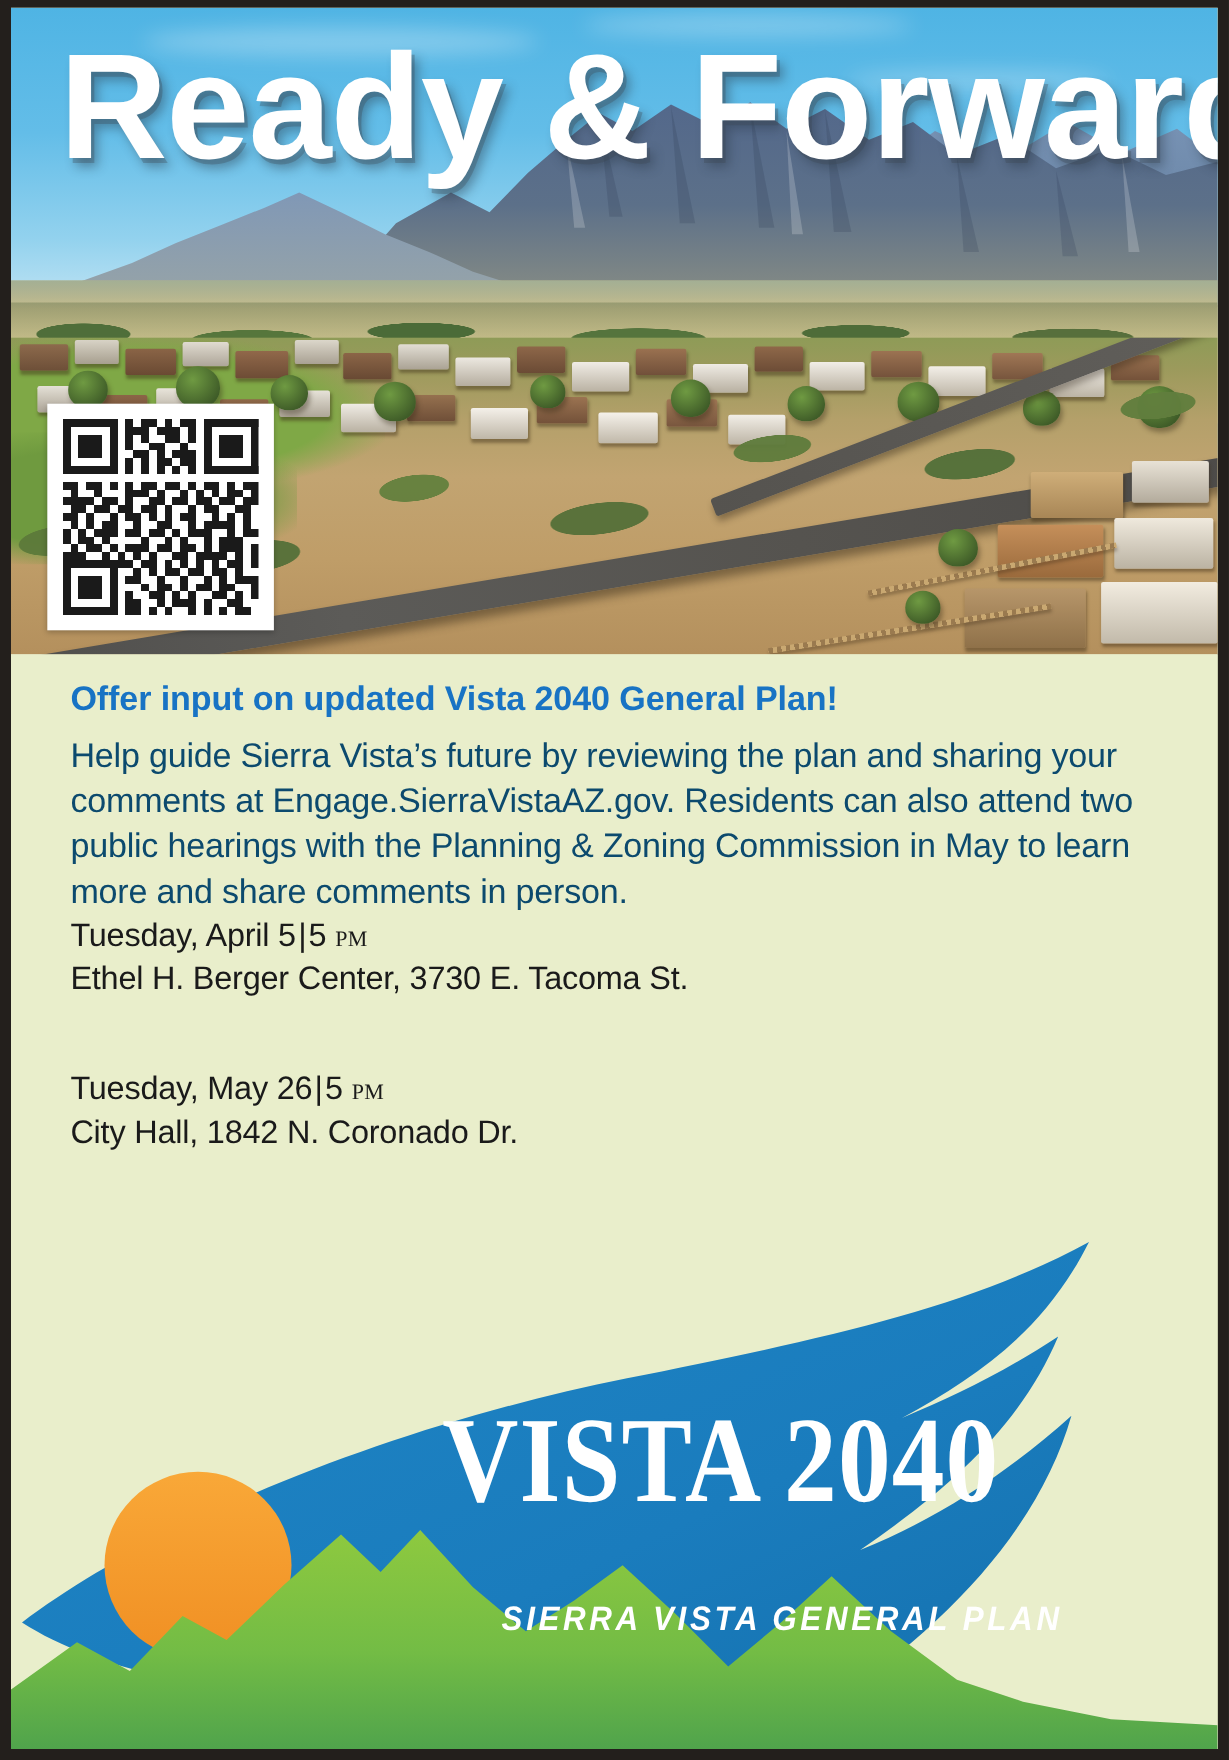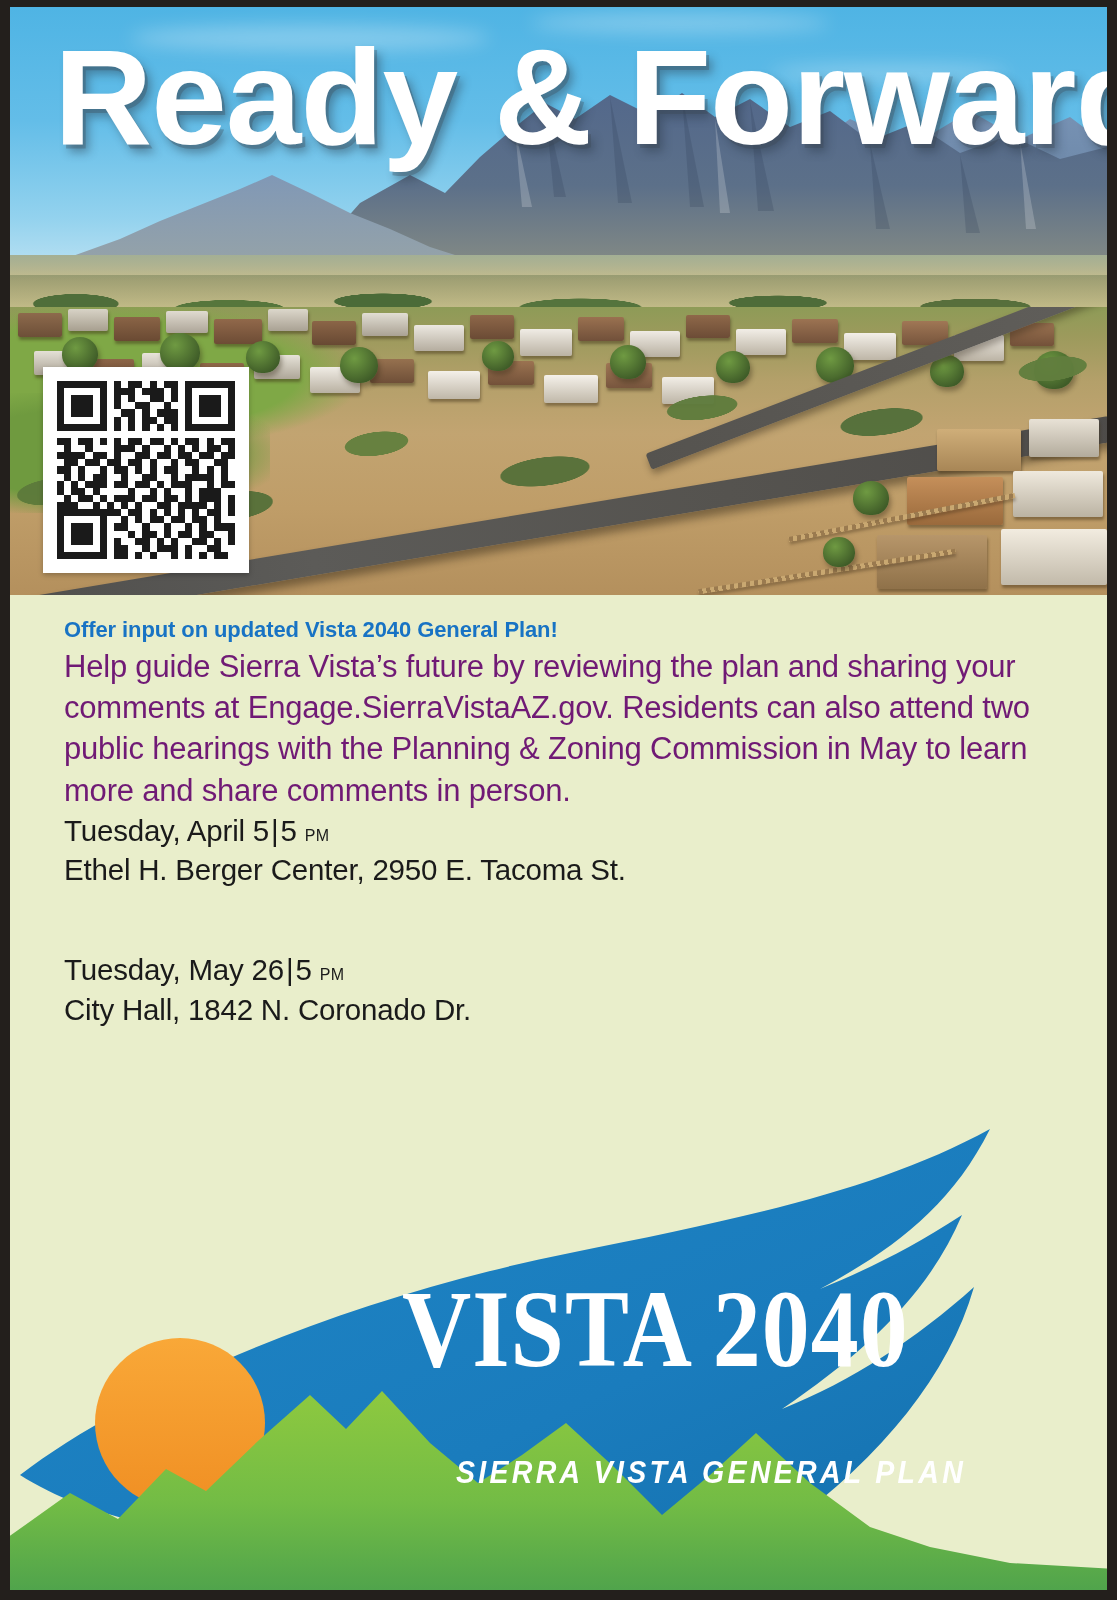--- a/index.html
+++ b/index.html
@@ -203,27 +203,27 @@
   }
   .body-text {
     position: absolute;
     left: 54px;
     top: 22px;
     width: 985px;
   }
   .kicker {
     color: #1873c4;
     font-weight: bold;
-    font-size: 22px;
+    font-size: 31px;
     letter-spacing: -.1px;
-    margin: 0 0 3px 0;
+    margin: 0 0 13px 0;
     font-family: "Liberation Sans", sans-serif;
   }
   .para {
-    color: #701a75;
+    color: #0c4a6e;
     font-size: 31px;
     line-height: 1.33;
     margin: 0;
     font-weight: normal;
     letter-spacing: -.2px;
   }
   .sub-head {
     color: #1873c4;
     font-weight: bold;
     font-size: 29.5px;
@@ -232,22 +232,23 @@
   }
   .hearing {
     margin: 0;
     color: #1a1a1a;
     font-size: 29.5px;
     line-height: 1.33;
     letter-spacing: -.2px;
   }
   .hearing.gap { margin-top: 61px; }
   .ampm {
-    font-size: 16px;
+    font-size: 20px;
     letter-spacing: .3px;
+    font-family: Liberation Serif, serif;
   }
   .sep { padding: 0 2px; }
 
   
   .logo {
     position: absolute;
     left: 0;
     top: 528px;
     width: 1097px;
     height: 467px;
@@ -597,21 +598,21 @@
     <div class="content">
 
       <div class="body-text">
         <p class="kicker">Offer input on updated Vista 2040 General Plan!</p>
         <p class="para">Help guide Sierra Vista’s future by reviewing the plan and sharing your comments at Engage.SierraVistaAZ.gov. Residents can also attend two public hearings with the Planning &amp; Zoning Commission in May to learn more and share comments in person.</p>
 
 
         <p class="hearing">
           <span>Tuesday, April 5</span><span class="sep">|</span><span>5</span>&nbsp;<span class="ampm">PM</span>
         </p>
-        <p class="hearing">Ethel H. Berger Center, 2950 E. Tacoma St.</p>
+        <p class="hearing">Ethel H. Berger Center, 3730 E. Tacoma St.</p>
 
         <p class="hearing gap">
           <span>Tuesday, May 26</span><span class="sep">|</span><span>5</span>&nbsp;<span class="ampm">PM</span>
         </p>
         <p class="hearing">City Hall, 1842 N. Coronado Dr.</p>
       </div>
 
       <div class="logo">
         <svg width="1097" height="467" viewBox="0 0 1097 467">
           <defs>

